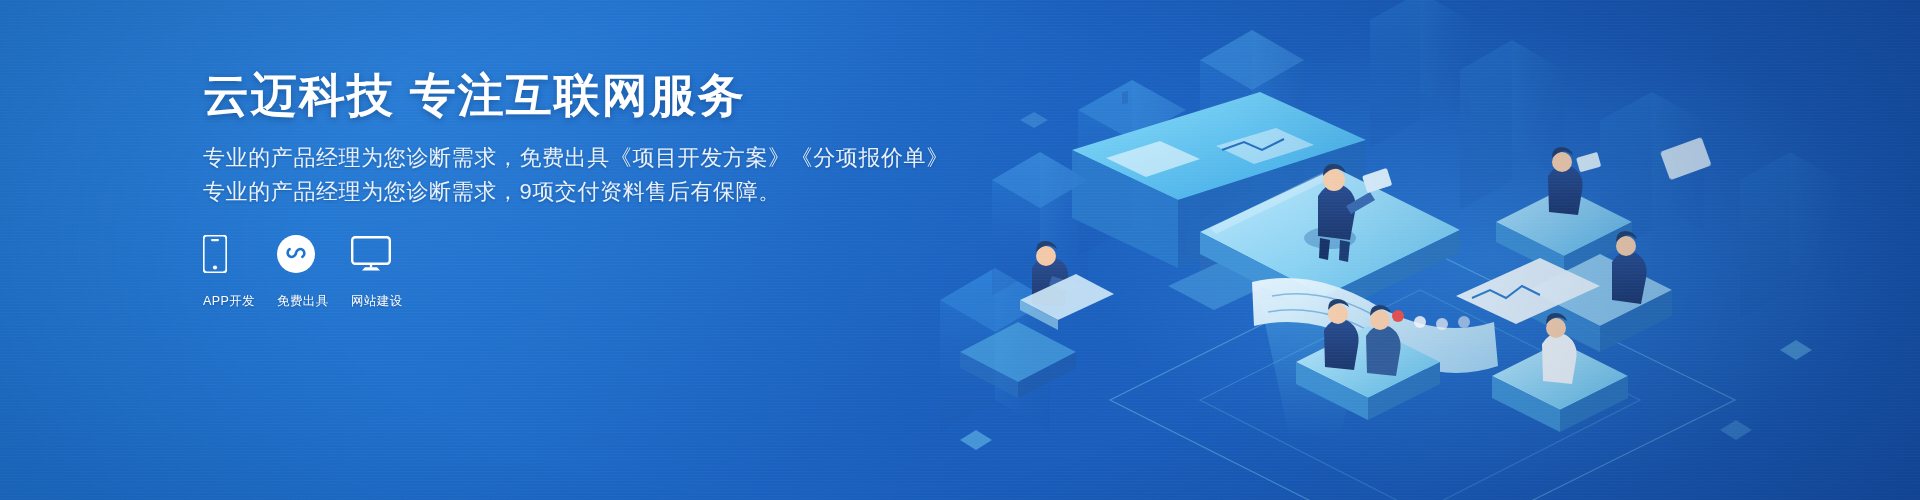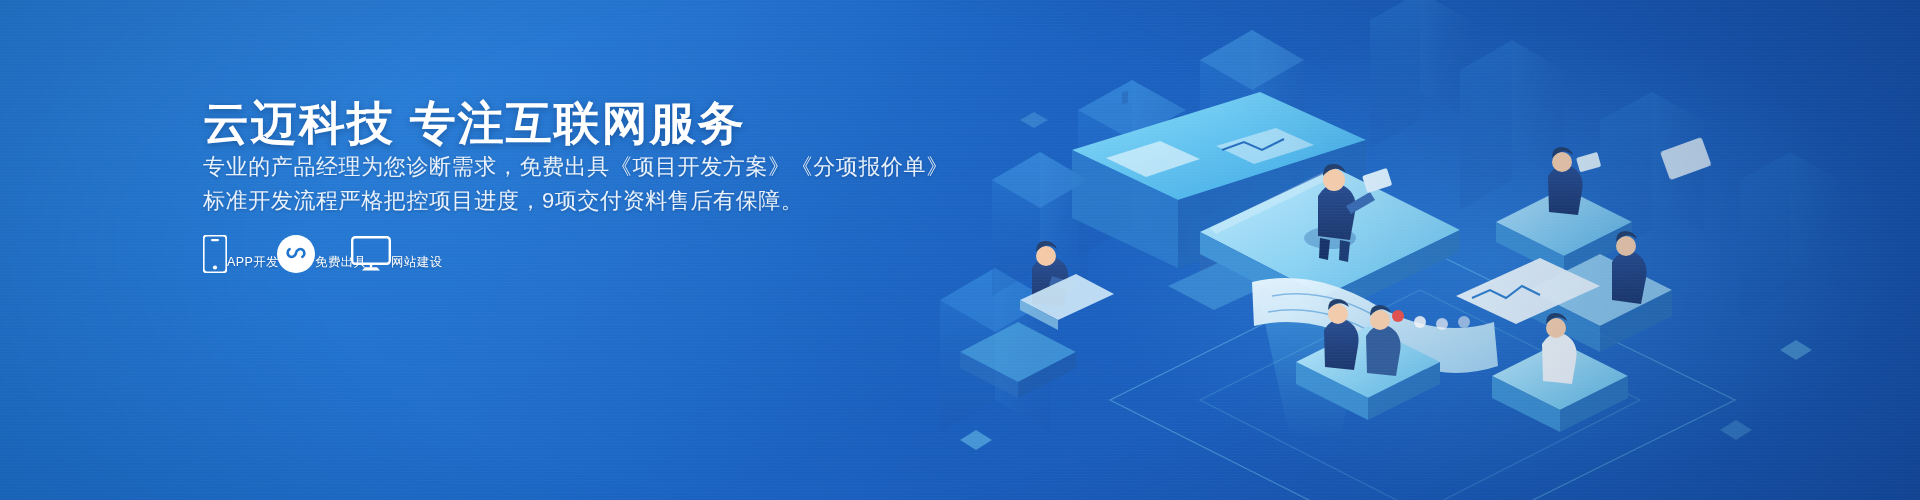--- a/index.html
+++ b/index.html
@@ -33,35 +33,34 @@
   
   .copy { position:absolute; left:203px; top:68px; width:720px; }
   .headline {
     color:#ffffff;
     font-size:46px;
     font-weight:bold;
     letter-spacing:2px;
     line-height:1.18;
     white-space:nowrap;
     text-shadow:0 2px 6px rgba(5,35,80,0.35);
-    margin-top:28px;
-  }
-  .sub { }
+  }
+  .sub { margin-top:19px; }
   .sub-line {
     color:#e9f2fc;
     font-size:22px;
     line-height:34px;
     letter-spacing:0.6px;
     white-space:nowrap;
     text-shadow:0 1px 3px rgba(5,35,80,0.30);
   }
 
   
   .services { position:absolute; left:203px; top:232px; display:flex; align-items:flex-start; }
-  .service { width:74px; display:flex; flex-direction:row; align-items:center; }
+  .service { width:74px; display:flex; flex-direction:column; align-items:flex-start; }
   .service .glyph { height:44px; display:flex; align-items:center; justify-content:center; }
   .service .glyph svg { display:block; }
   .service .cap {
     margin-top:17px;
     color:#ffffff;
     font-size:12.5px;
     letter-spacing:0.4px;
     white-space:nowrap;
     text-shadow:0 1px 2px rgba(5,35,80,0.35);
   }
@@ -276,21 +275,21 @@
     </svg>
   </div>
 
   <div class="scanlines"></div>
   <div class="vignette"></div>
 
   <div class="copy">
     <div class="headline">云迈科技 专注互联网服务</div>
     <div class="sub">
       <div class="sub-line">专业的产品经理为您诊断需求，免费出具《项目开发方案》《分项报价单》</div>
-      <div class="sub-line">标准开发流程严格把控项目进度，9项交付资料售后有保障。</div>
+      <div class="sub-line">专业的产品经理为您诊断需求，9项交付资料售后有保障。</div>
     </div>
   </div>
 
   <div class="services">
 
     <div class="service">
       <span class="glyph">
         <svg width="24" height="38" viewBox="0 0 24 38" xmlns="http://www.w3.org/2000/svg">
           <rect x="0.5" y="0.5" width="23" height="37" rx="3.5" fill="none" stroke="#ffffff" stroke-width="2.2"></rect>
           <rect x="8" y="4" width="8" height="2.2" rx="1.1" fill="#ffffff"></rect>

